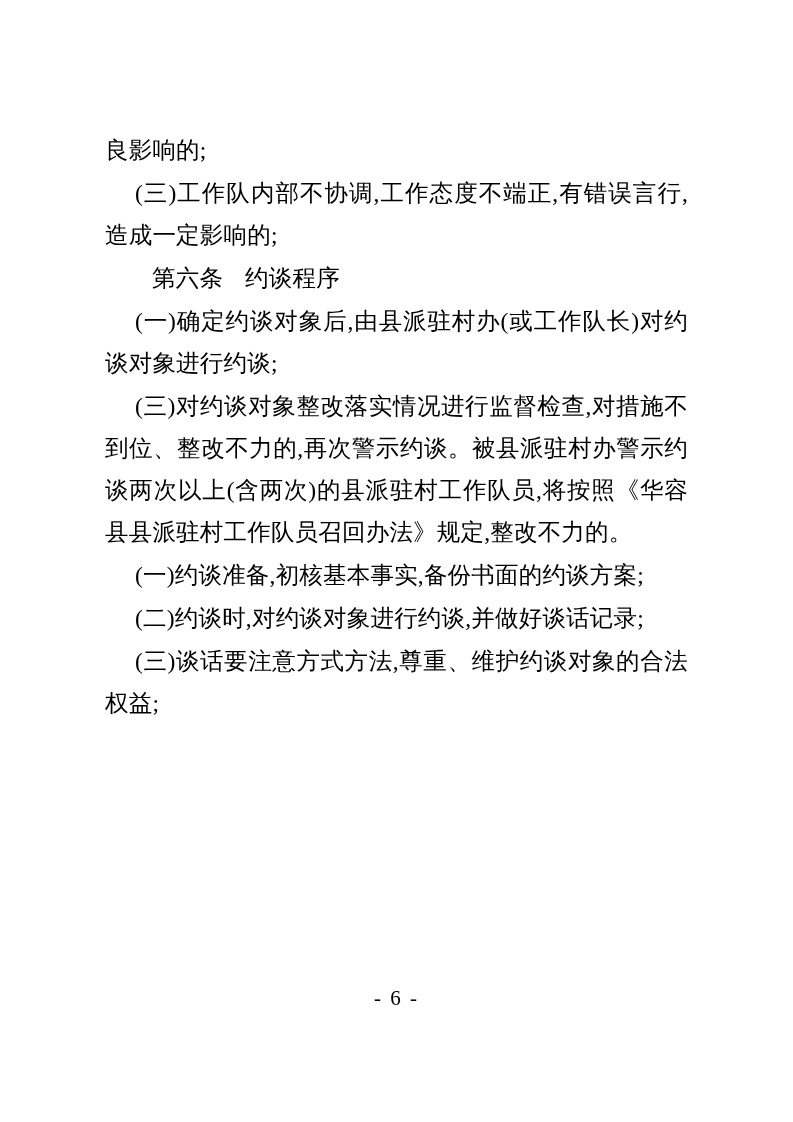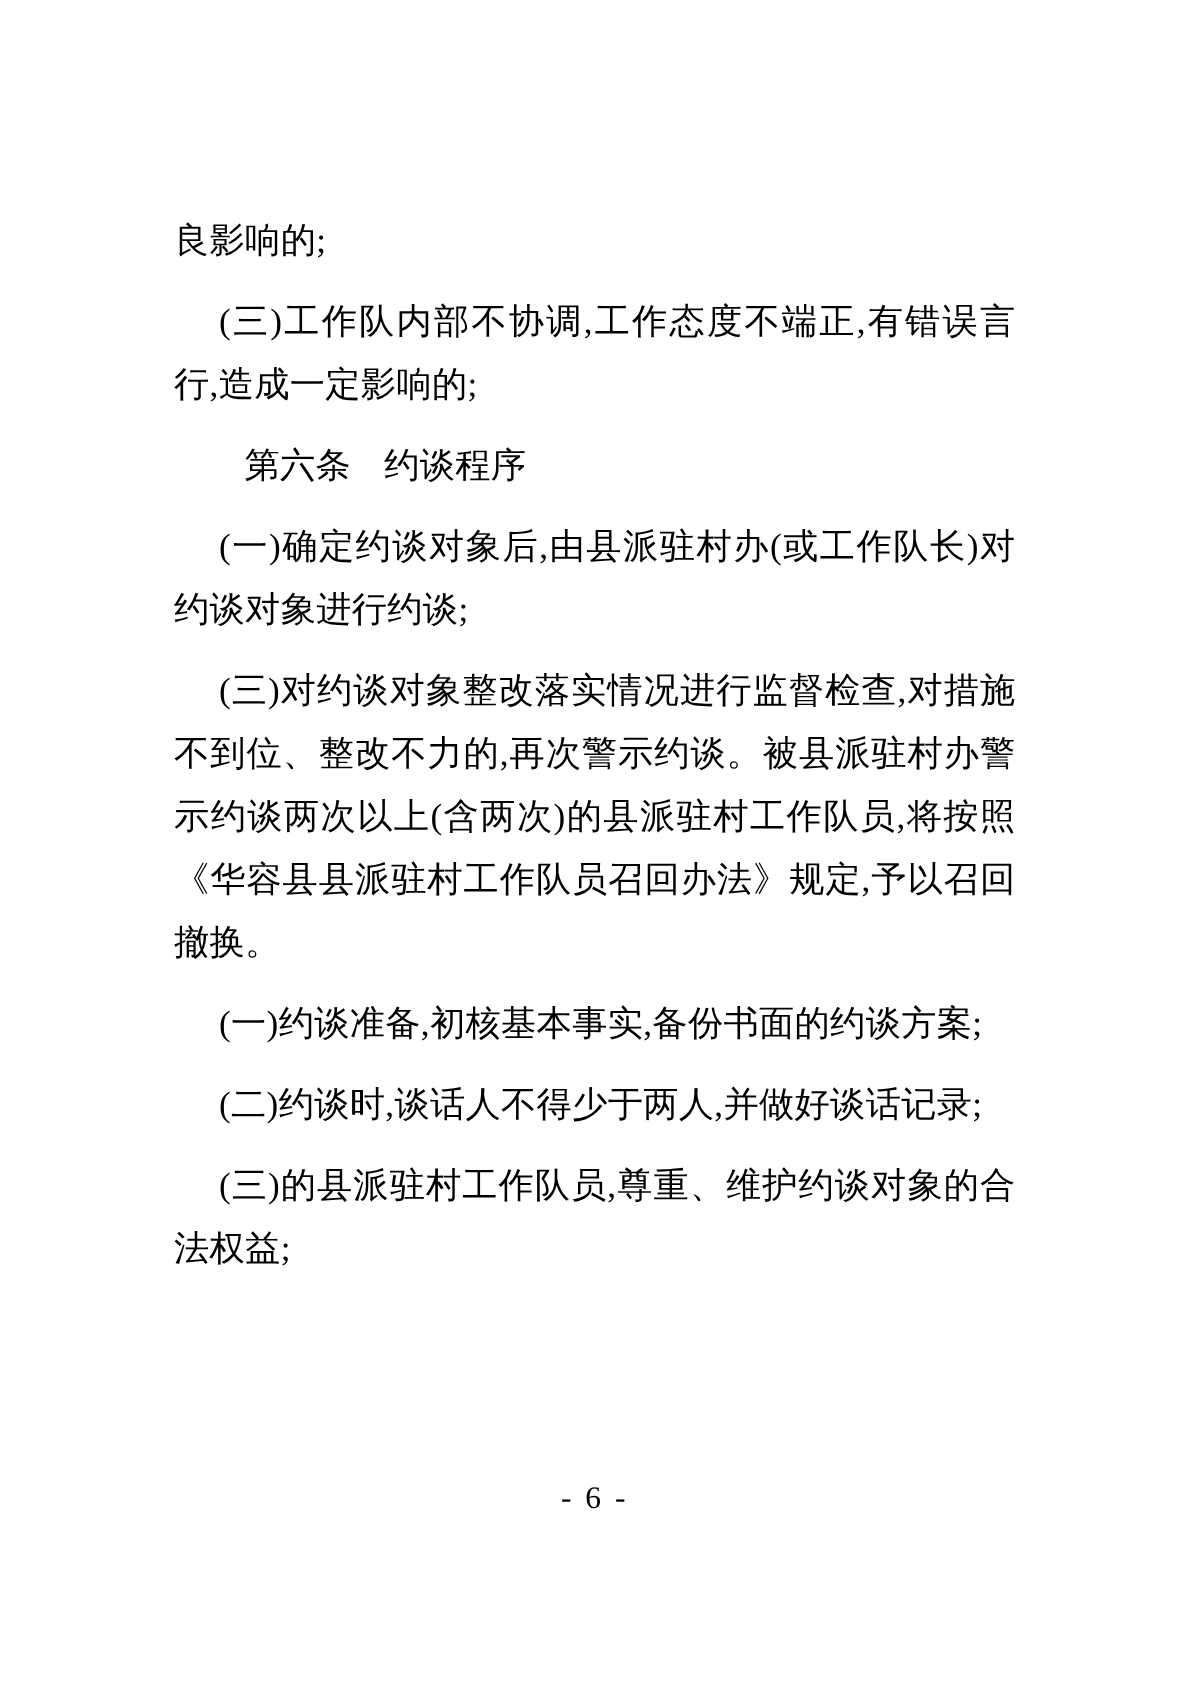--- a/index.html
+++ b/index.html
@@ -17,21 +17,21 @@
     font-family: "Liberation Serif", "DejaVu Serif", serif;
     color: #000000;
   }
   .content {
     position: absolute;
     left: 104px;
     top: 128px;
     width: 585px;
   }
   p {
-    margin: 12px;
+    margin: 1px;
     font-size: 23.5px;
     line-height: 42px;
     text-align: justify;
     text-justify: inter-ideograph;
     letter-spacing: 0.2px;
     font-family: "Liberation Serif", "DejaVu Serif", serif;
   }
   p.indent {
     text-indent: 30px;
     font-family: Liberation Serif, serif;
@@ -64,26 +64,26 @@
     <p class="plain">良影响的;</p>
 
     <p class="indent">(三)工作队内部不协调,工作态度不端正,有错误言行,造成一定影响的;</p>
 
 
     <p class="heading"><span>第六条</span><span class="hspace"></span><span>约谈程序</span></p>
 
     <p class="indent">(一)确定约谈对象后,由县派驻村办(或工作队长)对约谈对象进行约谈;</p>
 
 
-    <p class="indent">(三)对约谈对象整改落实情况进行监督检查,对措施不到位、整改不力的,再次警示约谈。被县派驻村办警示约谈两次以上(含两次)的县派驻村工作队员,将按照《华容县县派驻村工作队员召回办法》规定,予以召回撤换。</p>
+    <p class="indent">(三)对约谈对象整改落实情况进行监督检查,对措施不到位、整改不力的,再次警示约谈。被县派驻村办警示约谈两次以上(含两次)的县派驻村工作队员,将按照《华容县县派驻村工作队员召回办法》规定,整改不力的。</p>
 
 
     <p class="indent">(一)约谈准备,初核基本事实,备份书面的约谈方案;</p>
 
-    <p class="indent">(二)约谈时,谈话人不得少于两人,并做好谈话记录;</p>
+    <p class="indent">(二)约谈时,对约谈对象进行约谈,并做好谈话记录;</p>
 
-    <p class="indent">(三)的县派驻村工作队员,尊重、维护约谈对象的合法权益;</p>
+    <p class="indent">(三)谈话要注意方式方法,尊重、维护约谈对象的合法权益;</p>
 
 
   </div>
 
   <div class="footer">- 6 -</div>
 </div>
 
 </body></html>

